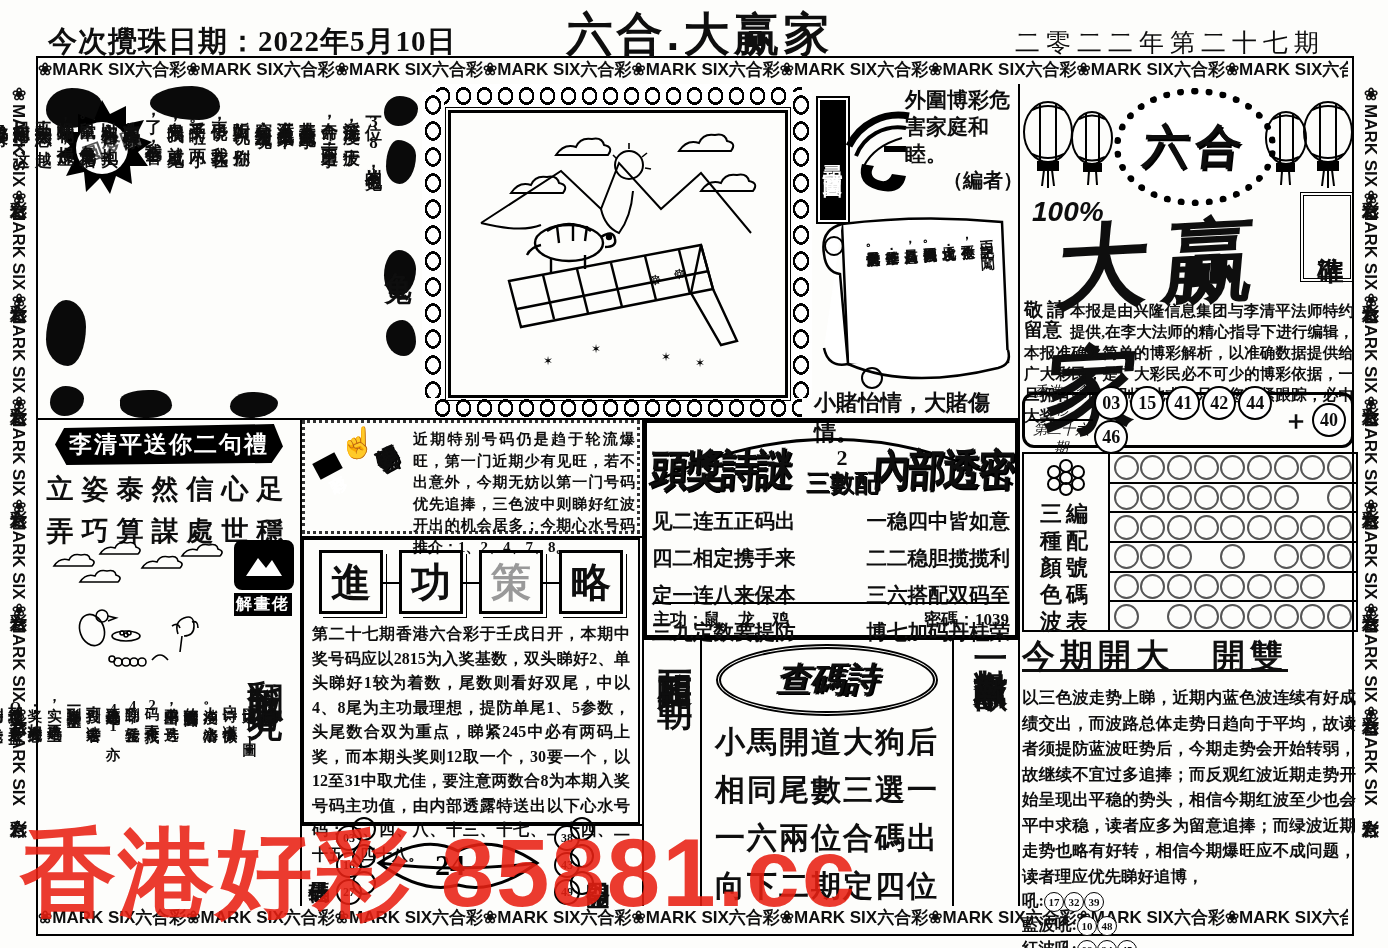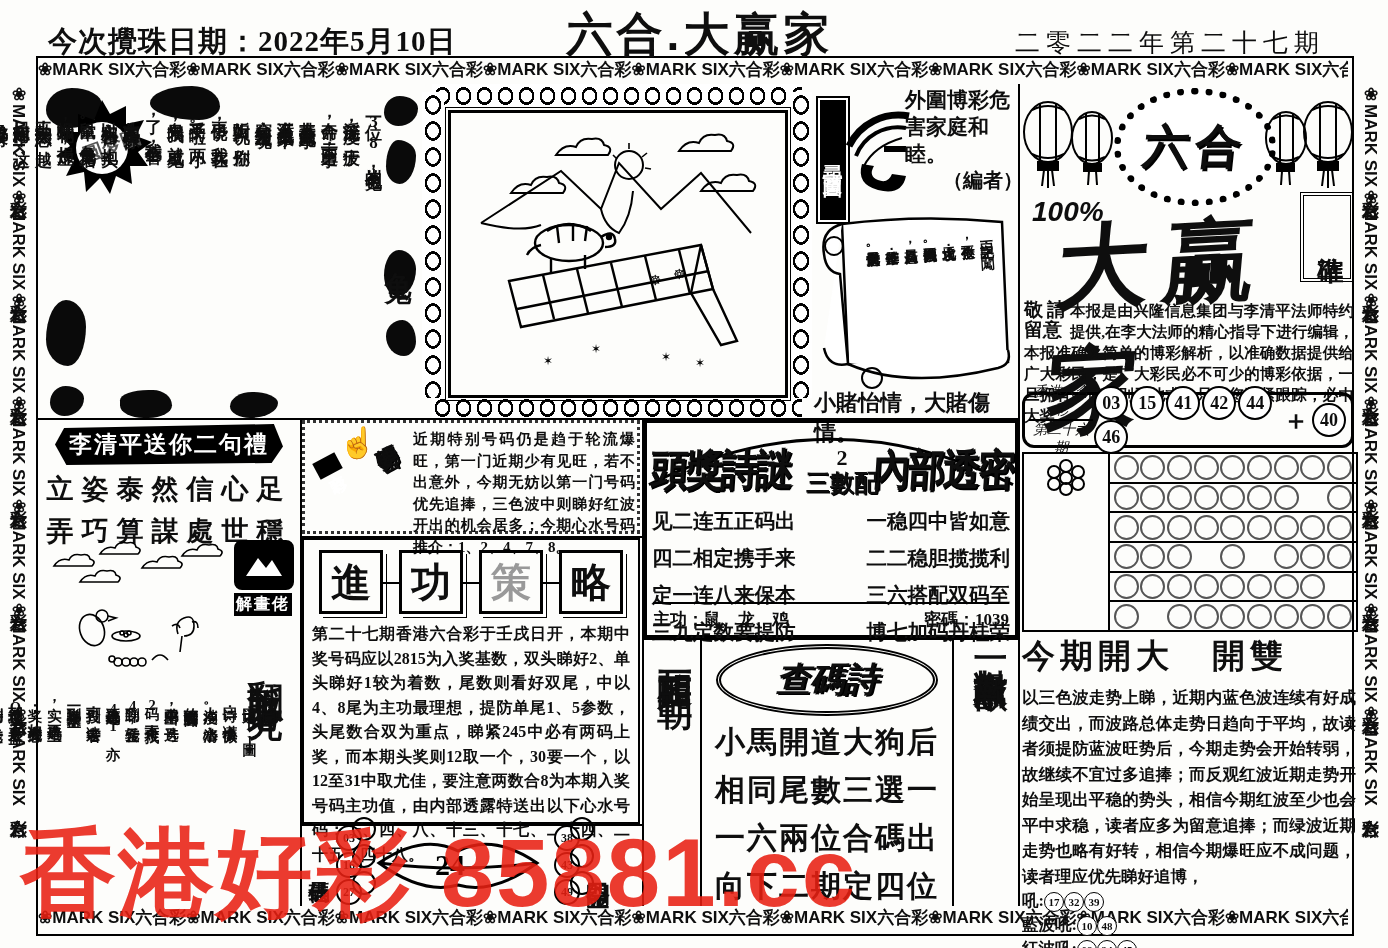--- a/index.html
+++ b/index.html
@@ -81,21 +81,21 @@
   .wave-label{width:84px;border-right:2px solid #000;text-align:center;padding-top:2px;}
   .wave-label .chars{font-size:22px;font-weight:900;line-height:27px;letter-spacing:4px;}
   .wave-rows{flex:1;display:flex;flex-direction:column;}
   .ring-row{flex:1;display:flex;align-items:center;justify-content:space-around;border-bottom:2px solid #000;padding:0 3px;}
   .ring-row:last-child{border-bottom:none;}
   .ring{width:21px;height:21px;border:2px solid #555;border-radius:50%;}
   .ring.off{visibility:hidden;}
 
   
   .trend{left:1022px;top:634px;width:334px;height:268px;}
-  .trend h2{margin:0 0 6px 0;font-size:33px;font-weight:900;letter-spacing:5px;font-family:"Liberation Sans",sans-serif;}
+  .trend h2{margin:0 0 6px 0;font-size:33px;font-weight:900;letter-spacing:5px;font-family:"Liberation Sans",sans-serif;text-decoration:underline;}
   .trend .body{font-size:16.5px;line-height:25.5px;font-weight:700;text-align:justify;}
   .roar{font-size:16.5px;font-weight:900;line-height:24px;}
   .roar .ncircle{width:18px;height:18px;font-size:11px;border-width:1.5px;margin:0;}
 
   
   .couplet{left:40px;top:424px;width:258px;height:112px;text-align:center;}
   .couplet .banner{display:inline-block;background:#000;color:#fff;font-weight:900;font-size:23px;letter-spacing:2px;
                    padding:5px 14px;clip-path:polygon(0 50%,4% 10%,96% 0,100% 55%,95% 95%,5% 100%);}
   .couplet .line{font-size:27px;font-weight:700;letter-spacing:8px;margin-top:6px;}
 
@@ -380,20 +380,25 @@
         <g fill="none" stroke="#000" stroke-width="2">
           <circle cx="22" cy="10" r="6"></circle>
             <circle cx="10" cy="16" r="6"></circle>
             <circle cx="34" cy="16" r="6"></circle>
           <circle cx="22" cy="22" r="6"></circle>
             <circle cx="10" cy="28" r="6"></circle>
             <circle cx="34" cy="28" r="6"></circle>
             <circle cx="22" cy="33" r="6"></circle>
         </g>
       </svg>
+      <div class="chars" style="white-space:pre-line;">三編
+種配
+顏號
+色碼
+波表</div>
     </div>
     <div class="wave-rows">
         <div class="ring-row">
           <span class="ring"></span>
           <span class="ring"></span>
           <span class="ring"></span>
           <span class="ring"></span>
           <span class="ring"></span>
           <span class="ring"></span>
           <span class="ring"></span>

